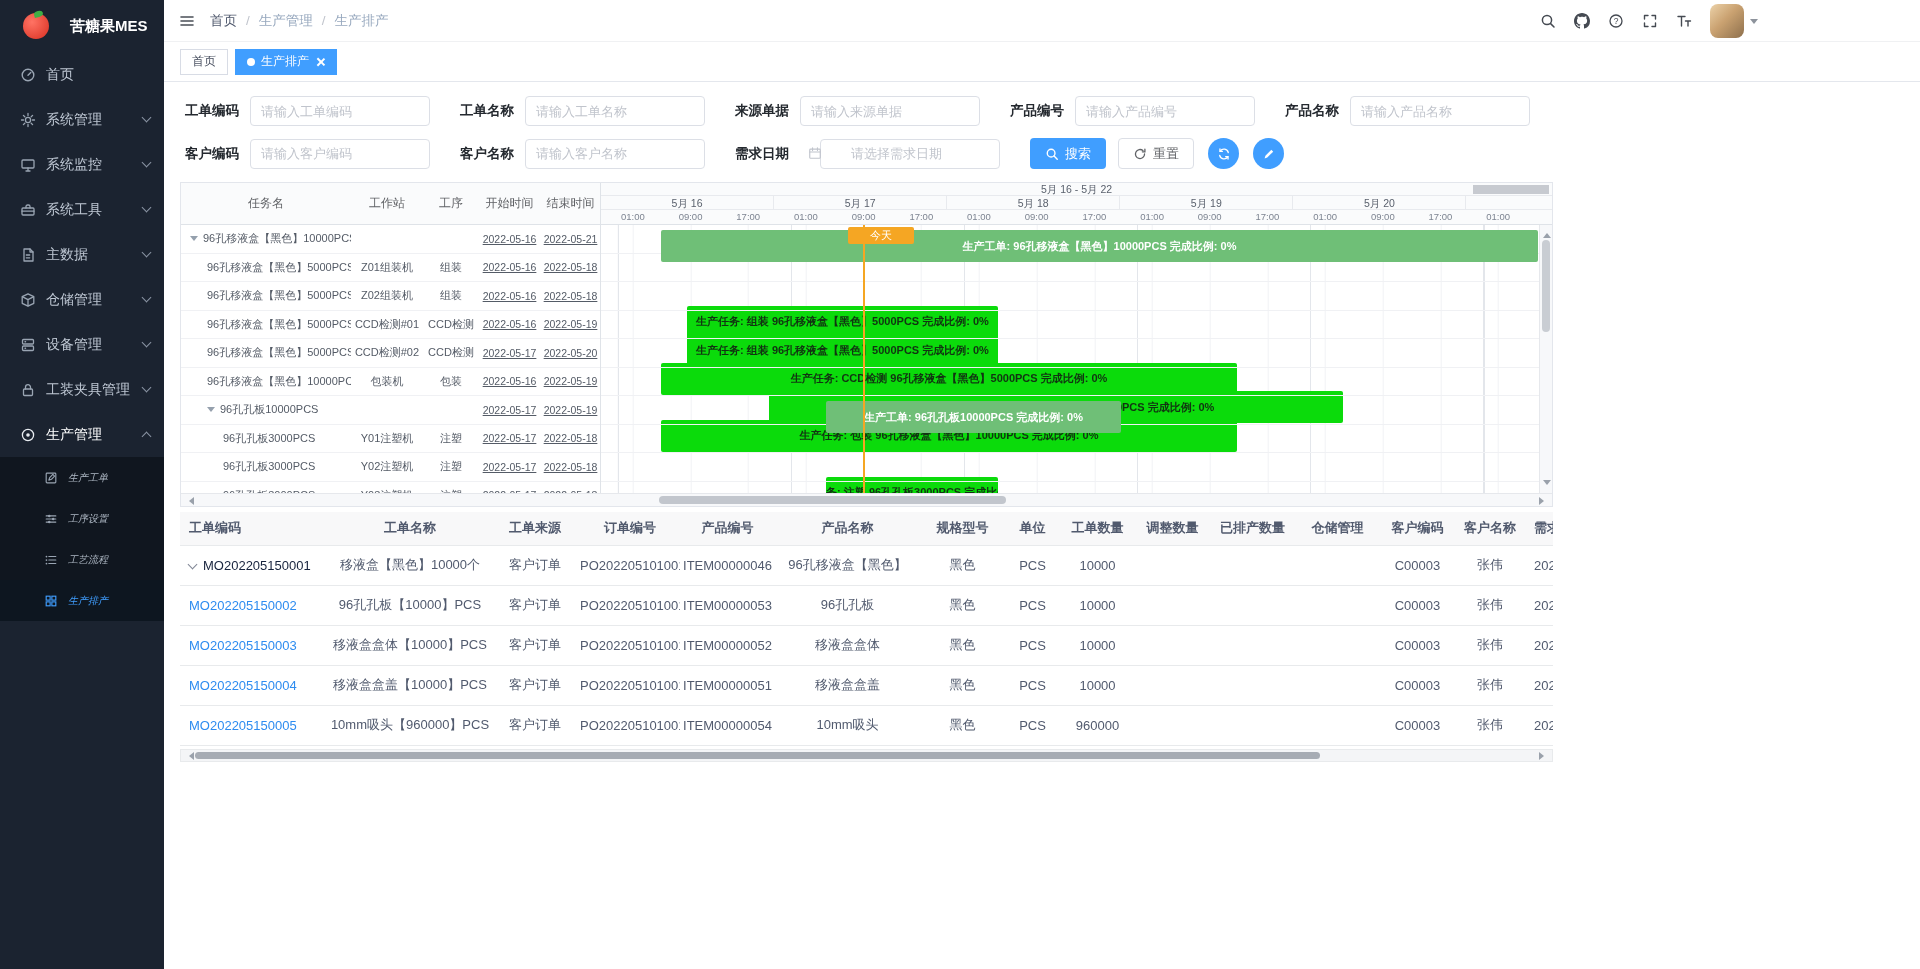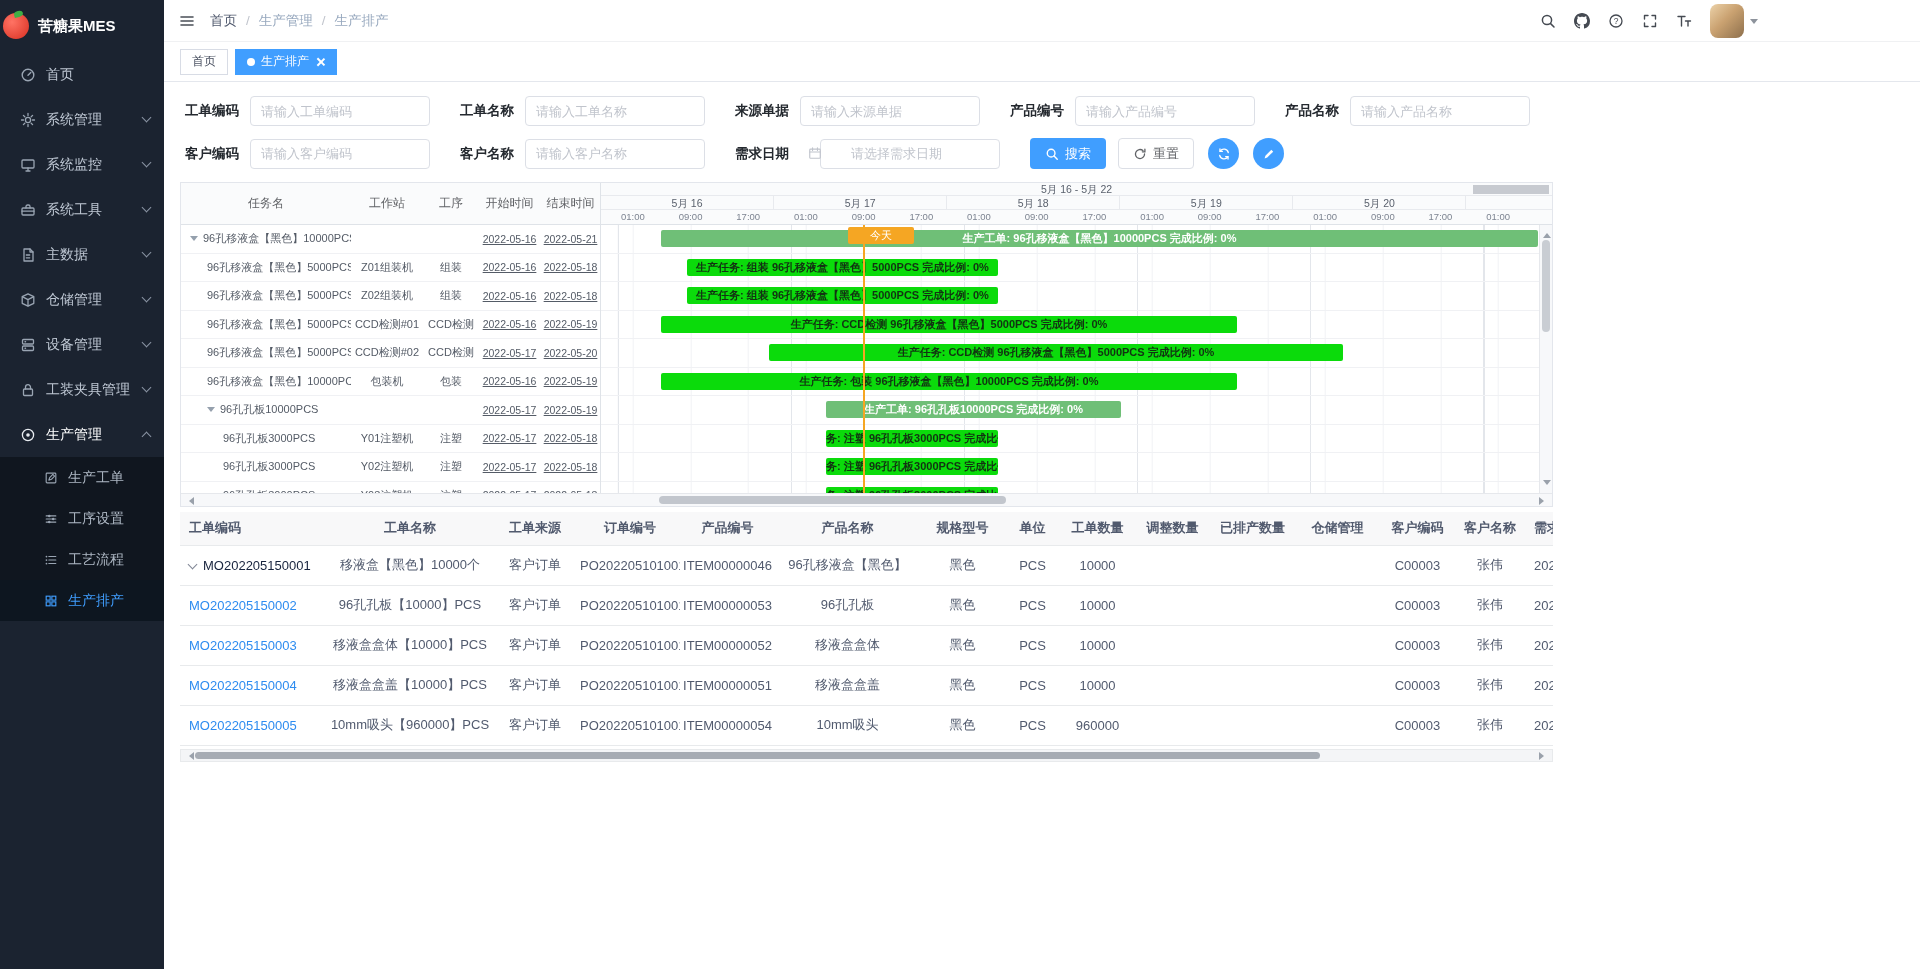--- a/index.html
+++ b/index.html
@@ -2,37 +2,37 @@
 <html><head>
 <meta charset="utf-8">
 <style>
   * { box-sizing: border-box; margin: 0; padding: 0; }
   html,body { width:1920px; height:969px; overflow:hidden; background:#fff;
     font-family:"Liberation Sans","DejaVu Sans",sans-serif; }
   .layout { display:flex; width:1920px; height:969px; }
 
   
   .sidebar { width:164px; height:969px; background:#1b2330; color:#bfc8d4; flex:none; }
-  .logo { height:52px; display:flex; align-items:center; gap:9px; padding-left:3px; }
+  .logo { height:52px; display:flex; align-items:center; gap:21px; padding-left:23px; }
   .logo-badge { width:26px; height:26px; border-radius:50%; position:relative; flex:none;
     background:radial-gradient(circle at 35% 35%, #ff7364, #d92f21); }
   .logo-badge::after { content:""; position:absolute; top:-2px; left:11px; width:9px; height:6px;
     background:#3fae45; border-radius:60% 60% 60% 0; transform:rotate(-15deg); }
   .logo-title { color:#fff; font-weight:bold; font-size:15px; white-space:nowrap; }
   .menu-item { height:45px; display:flex; align-items:center; padding:0 14px 0 20px;
     font-size:14px; cursor:pointer; color:#bfc8d4; }
   .menu-item .ic { color:#9aa5b3; }
   .menu-item.active { color:#fff; }
   .menu-item.active .ic { color:#e8ecf1; }
   .mi-label { flex:1; margin-left:10px; white-space:nowrap; }
   .chev { width:7px; height:7px; border-right:1.5px solid #8a94a3; border-bottom:1.5px solid #8a94a3;
     transform:rotate(45deg); margin-top:-4px; flex:none; }
   .chev.up { transform:rotate(-135deg); margin-top:4px; }
   .submenu { background:#10161f; }
-  .submenu .menu-item { height:41px; padding-left:44px; font-size:14px; color:#aeb8c4; }
+  .submenu .menu-item { height:41px; padding-left:44px; font-size:10px; color:#aeb8c4;font-style:italic; }
   .submenu .menu-item.active { color:#409eff; background:#0d1620; }
   .submenu .menu-item.active .ic { color:#409eff; }
   .ic { width:16px; height:16px; flex:none; display:block; }
   .ic14 { width:14px; height:14px; }
 
   
   .main { flex:1; display:flex; flex-direction:column; background:#fff; min-width:0; }
 
   .topbar { height:42px; display:flex; align-items:center; border-bottom:1px solid #f0f1f3; flex:none; }
   .hamburger { width:46px; height:42px; display:flex; align-items:center; justify-content:center;
@@ -110,22 +110,22 @@
     margin-top:4px; flex:none; }
 
   .g-timeline { flex:1; min-width:0; position:relative; overflow:hidden;
     background-image:
       repeating-linear-gradient(90deg,#e3e6eb 0 1px,transparent 1px 173.1px),
       repeating-linear-gradient(90deg,#f1f2f5 0 1px,transparent 1px 57.7px);
     background-position:17px 0,31.7px 0; }
   .g-bar-row { height:28.5px; position:relative; border-bottom:1px solid #f0f1f4; }
   .g-bar { position:absolute; top:5px; height:17px; border-radius:2px; font-size:11px; font-weight:bold;
     display:flex; align-items:center; justify-content:center; overflow:hidden; white-space:nowrap;
-    cursor:pointer; padding:8px 4px; }
-  .g-bar.task { background:#0bdb0b; color:#123312; }
+    cursor:pointer; padding:16px 4px; }
+  .g-bar.task { background:#0bdb0b; color:#123312;margin-top:47px; }
   .g-bar.parent { background:#6fbf77; color:#fff; }
   .today-line { position:absolute; left:262px; top:0; bottom:0; width:2px; background:#f5a623; z-index:5; }
   .today-label { position:absolute; left:247px; top:2px; background:#f5a623; color:#fff; font-size:11px;
     padding:1px 22px; border-radius:2px; z-index:6; }
 
   .g-vscroll { width:13px; flex:none; background:#f7f8fa; border-left:1px solid #e6e8ec; position:relative; }
   .g-vthumb { position:absolute; top:15px; left:2px; width:8px; height:92px; background:#c9cdd3; border-radius:4px; cursor:pointer; }
   .arr { position:absolute; width:0; height:0; border:4px solid transparent; cursor:pointer; }
   .arr.up { top:4px; left:2.5px; border-bottom:5px solid #9aa1ab; }
   .arr.down { bottom:4px; left:2.5px; border-top:5px solid #9aa1ab; }

